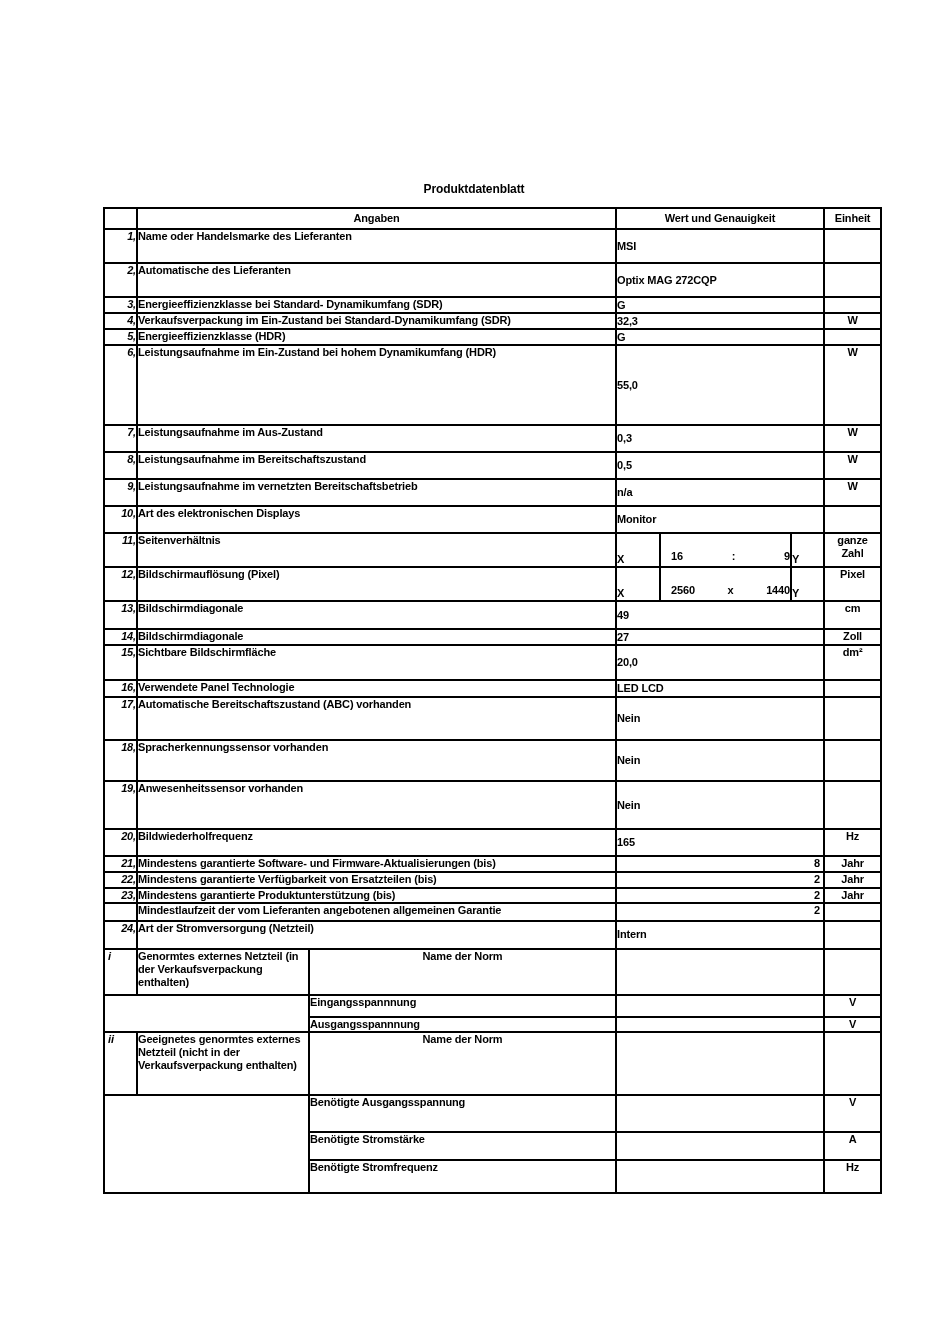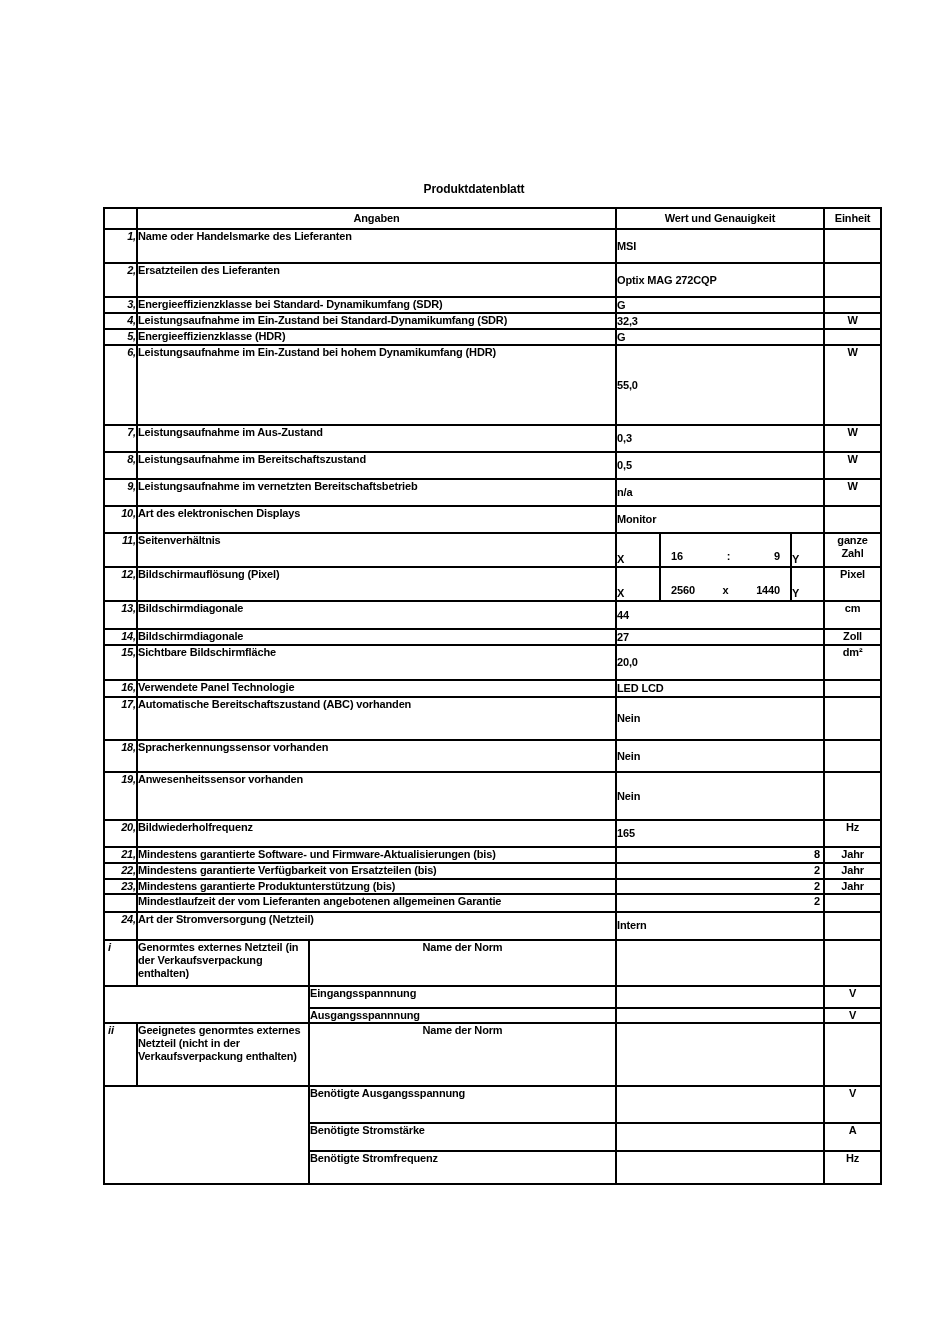--- a/index.html
+++ b/index.html
@@ -42,21 +42,21 @@
   }
   th.hdr { text-align: center; vertical-align: middle; font-size: 11px; padding: 1px 2px; }
   td.num { font-style: italic; text-align: right; vertical-align: top; padding: 1px 5px 1px 2px; }
   td.num.roman { text-align: left; padding-left: 3px; }
   td.lbl { text-align: left; vertical-align: top; padding: 1px 2px 1px 4px; }
   td.norm { text-align: center; vertical-align: top; padding: 1px 2px; }
   td.val { text-align: left; vertical-align: middle; padding: 1px 2px 1px 4px; }
   td.val.right { text-align: right; vertical-align: top; padding-right: 3px; }
   td.unit { text-align: center; vertical-align: top; padding: 1px 2px; }
   td.sub { vertical-align: bottom; padding: 1px 2px 3px 4px; }
-  td.sub.mid { padding: 1px 10px 3px 10px; }
+  td.sub.mid { padding: 1px 0 3px 10px; }
   .ratio { display: flex; justify-content: space-between; align-items: flex-end; }
   .ratio span { display: inline-block; }
 </style>
 </head>
 <body>
 
 <div class="page">
   <div class="doc-title">Produktdatenblatt</div>
 
   <table class="datasheet">
@@ -80,35 +80,35 @@
 
     <tr style="height:34px">
       <td class="num">1,</td>
       <td class="lbl" colspan="2">Name oder Handelsmarke des Lieferanten</td>
       <td class="val" colspan="3">MSI</td>
       <td class="unit"></td>
     </tr>
 
     <tr style="height:34px">
       <td class="num">2,</td>
-      <td class="lbl" colspan="2">Ersatzteilen des Lieferanten</td>
+      <td class="lbl" colspan="2">Automatische des Lieferanten</td>
       <td class="val" colspan="3">Optix MAG 272CQP</td>
       <td class="unit"></td>
     </tr>
 
     <tr style="height:16px">
       <td class="num">3,</td>
       <td class="lbl" colspan="2">Energieeffizienzklasse bei Standard- Dynamikumfang (SDR)</td>
       <td class="val" colspan="3">G</td>
       <td class="unit"></td>
     </tr>
 
     <tr style="height:16px">
       <td class="num">4,</td>
-      <td class="lbl" colspan="2">Leistungsaufnahme im Ein-Zustand bei Standard-Dynamikumfang (SDR)</td>
+      <td class="lbl" colspan="2">Verkaufsverpackung im Ein-Zustand bei Standard-Dynamikumfang (SDR)</td>
       <td class="val" colspan="3">32,3</td>
       <td class="unit">W</td>
     </tr>
 
     <tr style="height:16px">
       <td class="num">5,</td>
       <td class="lbl" colspan="2">Energieeffizienzklasse (HDR)</td>
       <td class="val" colspan="3">G</td>
       <td class="unit"></td>
     </tr>
@@ -174,21 +174,21 @@
           <span>1440</span>
         </div>
       </td>
       <td class="sub">Y</td>
       <td class="unit">Pixel</td>
     </tr>
 
     <tr style="height:28px">
       <td class="num">13,</td>
       <td class="lbl" colspan="2">Bildschirmdiagonale</td>
-      <td class="val" colspan="3">44</td>
+      <td class="val" colspan="3">49</td>
       <td class="unit">cm</td>
     </tr>
 
     <tr style="height:16px">
       <td class="num">14,</td>
       <td class="lbl" colspan="2">Bildschirmdiagonale</td>
       <td class="val" colspan="3">27</td>
       <td class="unit">Zoll</td>
     </tr>
 
@@ -206,21 +206,21 @@
       <td class="unit"></td>
     </tr>
 
     <tr style="height:43px">
       <td class="num">17,</td>
       <td class="lbl" colspan="2">Automatische Bereitschaftszustand (ABC) vorhanden</td>
       <td class="val" colspan="3">Nein</td>
       <td class="unit"></td>
     </tr>
 
-    <tr style="height:32px">
+    <tr style="height:41px">
       <td class="num">18,</td>
       <td class="lbl" colspan="2">Spracherkennungssensor vorhanden</td>
       <td class="val" colspan="3">Nein</td>
       <td class="unit"></td>
     </tr>
 
     <tr style="height:48px">
       <td class="num">19,</td>
       <td class="lbl" colspan="2">Anwesenheitssensor vorhanden</td>
       <td class="val" colspan="3">Nein</td>

